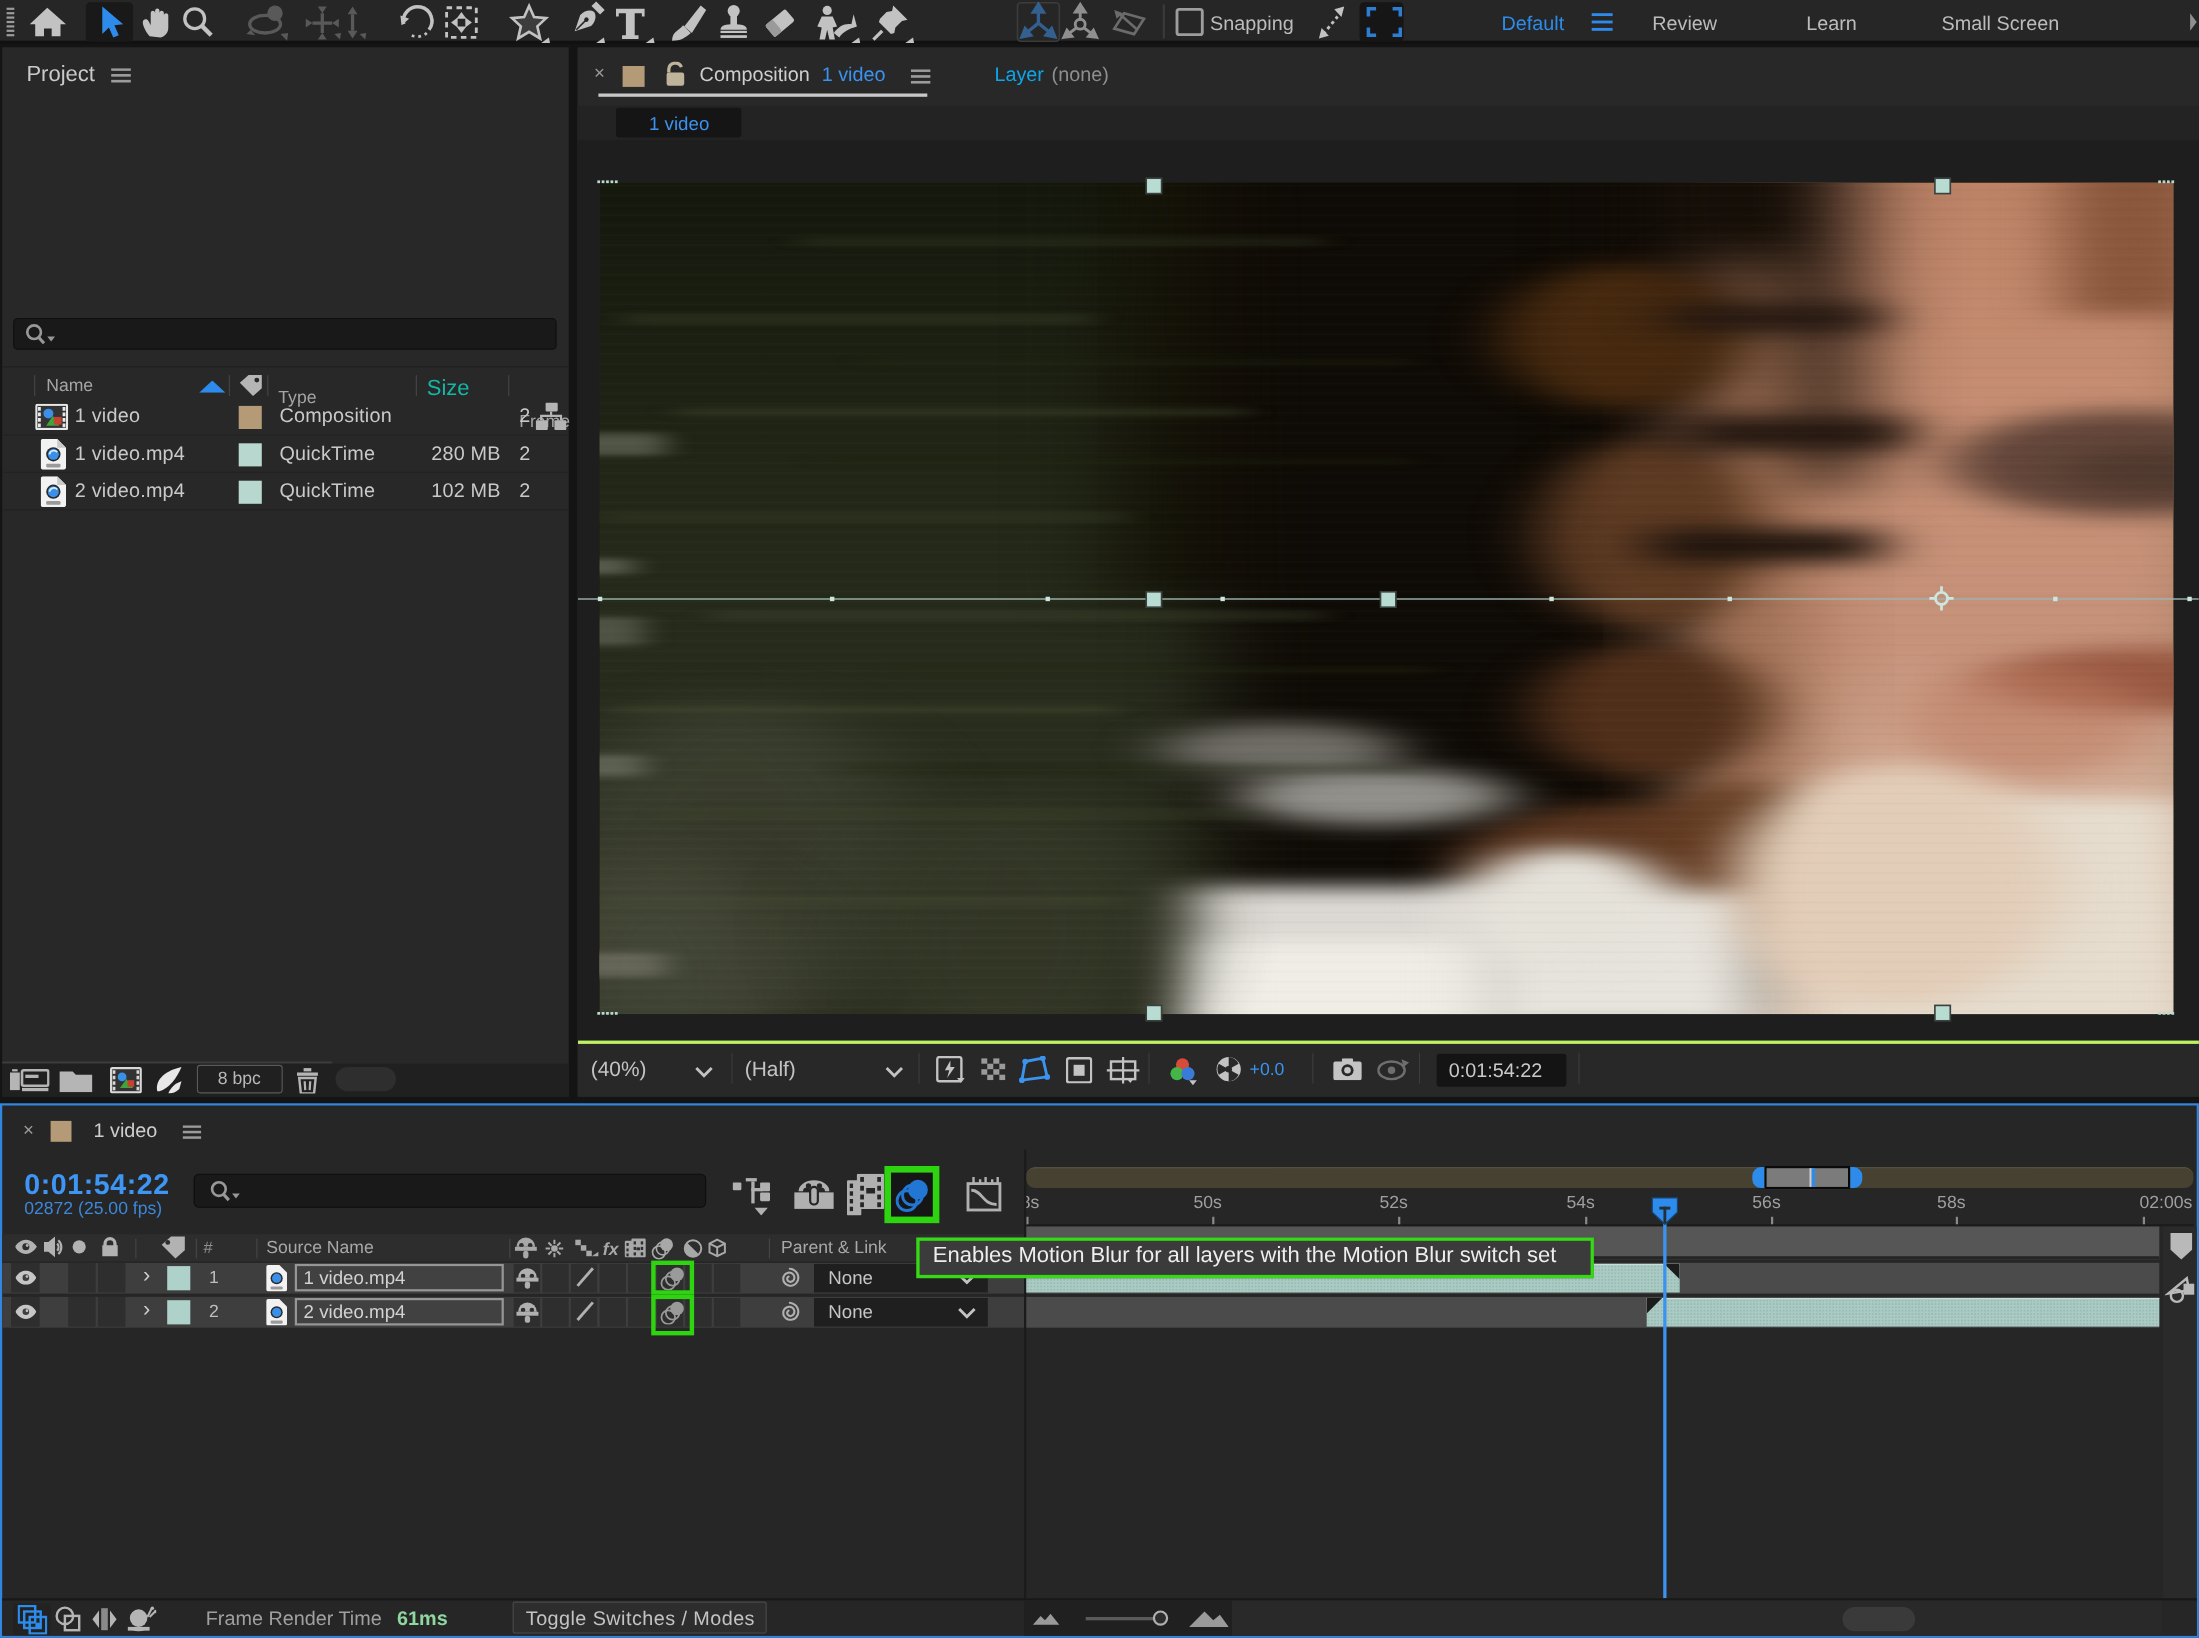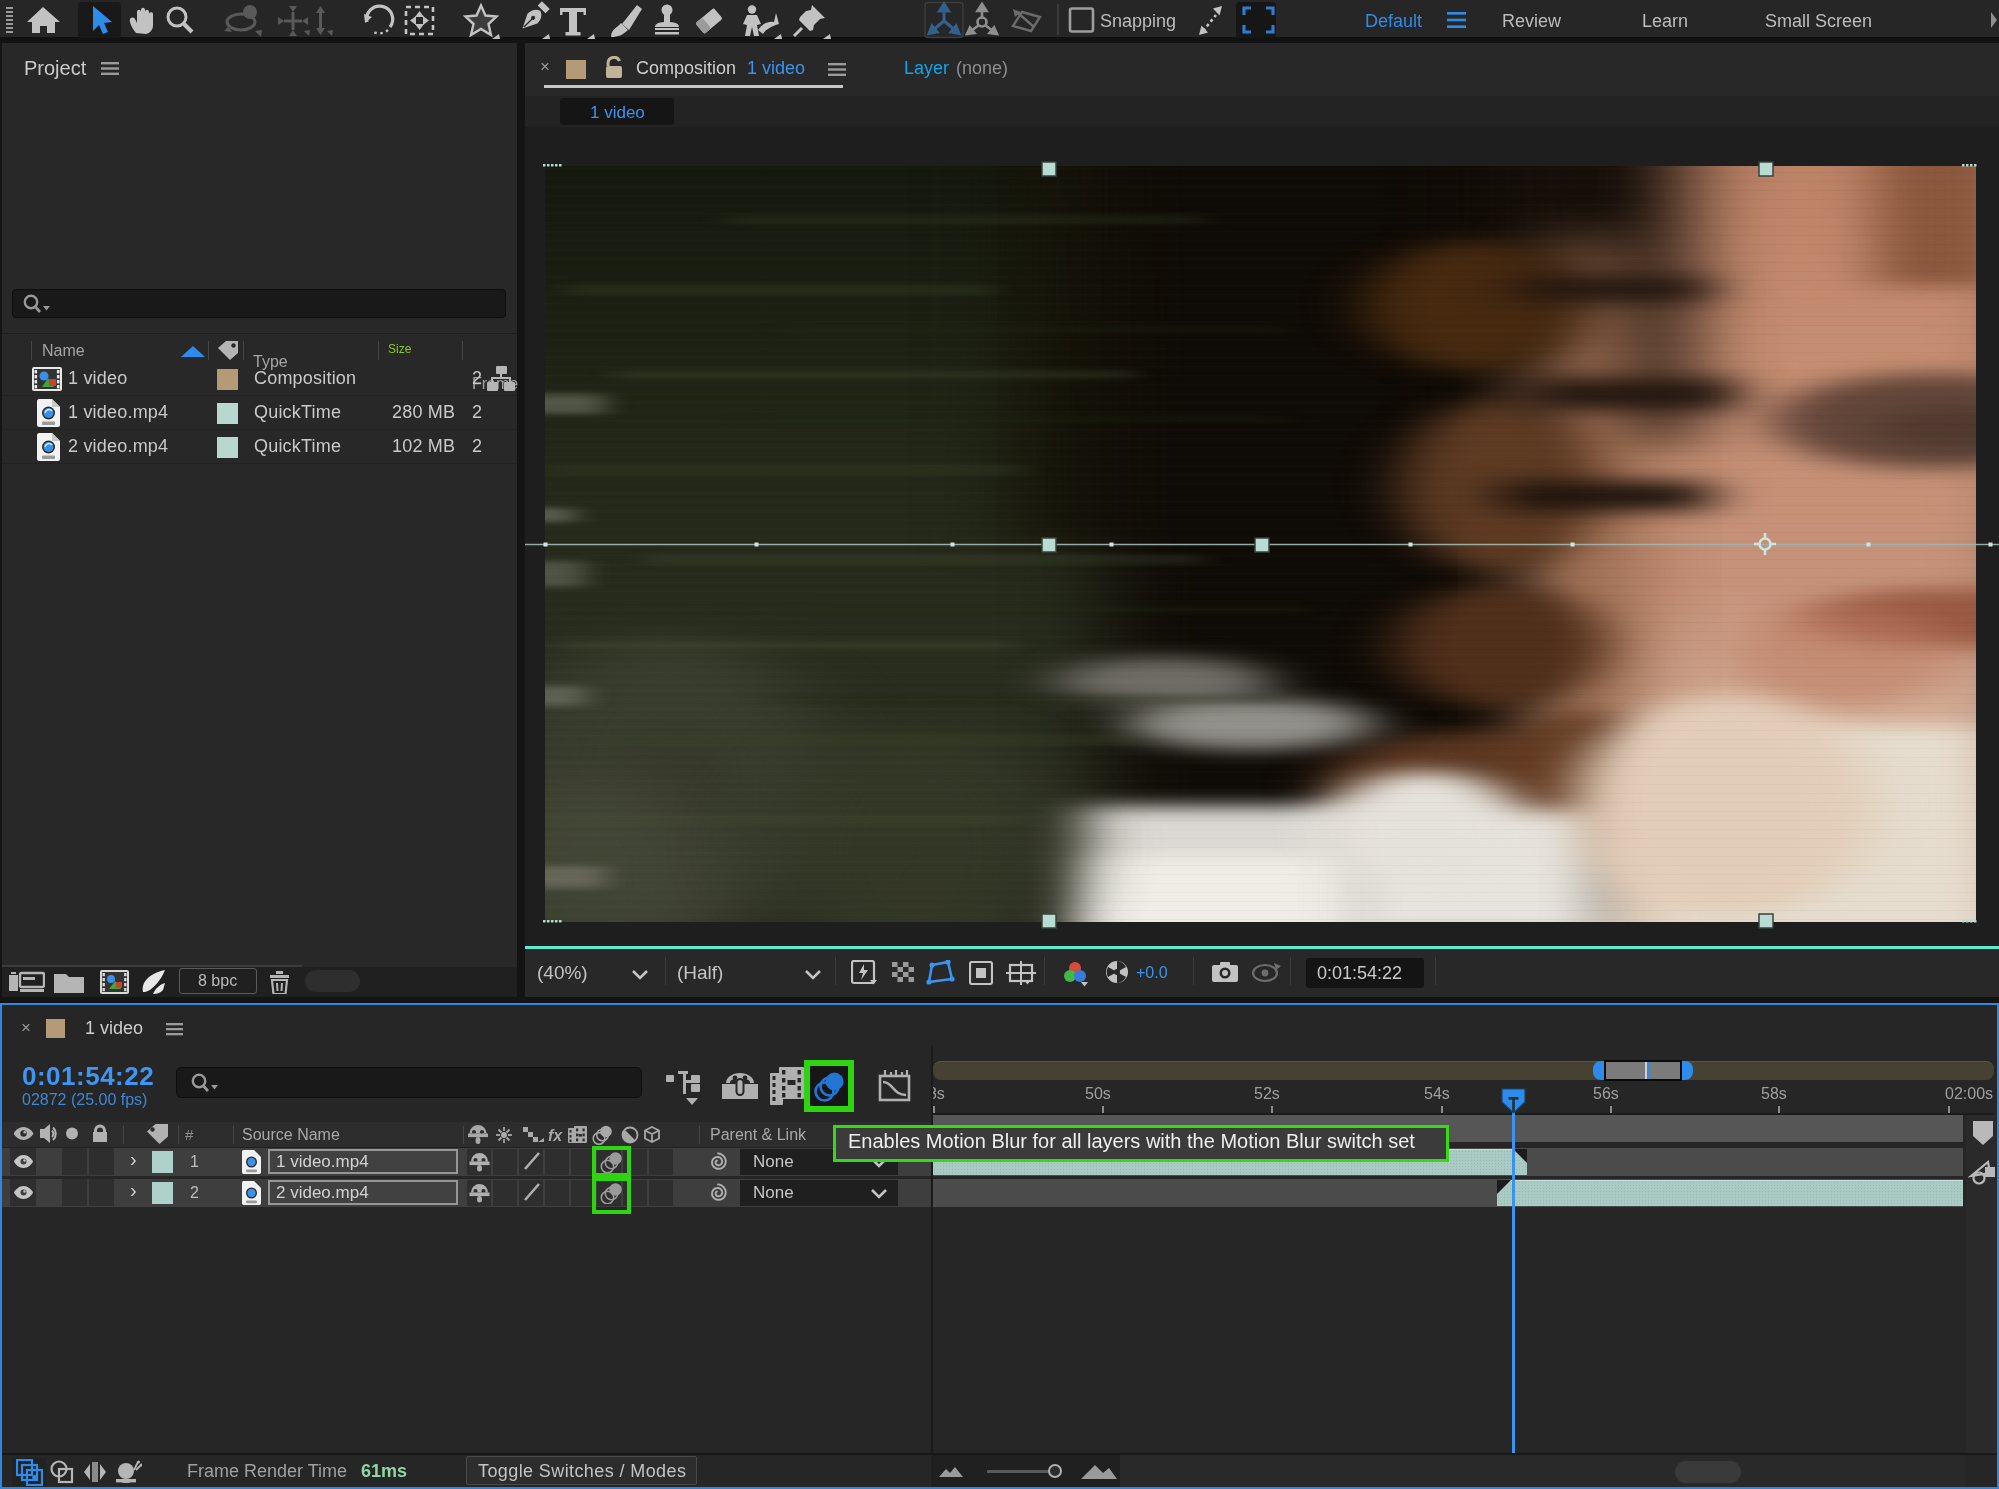--- a/index.html
+++ b/index.html
@@ -193,21 +193,21 @@
           <path d="M12 0 L24 11 L0 11 Z" fill="#2d8ceb"></path>
         </svg>
       <div class="abs" style="left:206px;top:1px;width:1px;height:19px;background:#454545;"></div>
       <svg class="abs" style="left:214px;top:0px;" width="24" height="22">
           <path d="M2 8 L10 1 L22 1 L22 13 L14 20 L2 8 Z" fill="#b5b5b5"></path>
           <circle cx="17.5" cy="5.5" r="2.2" fill="#282828"></circle>
         </svg>
       <div class="abs" style="left:241px;top:1px;width:1px;height:19px;background:#454545;"></div>
       <span class="txt" style="left:251px;top:2px;font-size:16px;color:#a5a5a5;margin-top:11px;">Type</span>
       <div class="abs" style="left:376px;top:1px;width:1px;height:19px;background:#454545;"></div>
-      <span class="txt" style="left:386px;top:2px;font-size:12px;color:#84cc16;">Size</span>
+      <span class="txt" style="left:386px;top:2px;font-size:20px;color:#14b8a6;">Size</span>
       <div class="abs" style="left:460px;top:1px;width:1px;height:19px;background:#454545;"></div>
       <span class="txt" style="left:470px;top:2px;font-size:16px;color:#a5a5a5;margin-top:33px;">Frame</span>
     </div>
 
     <div class="abs" style="left:0;top:319px;width:515px;height:34px;">
       <svg class="abs" style="left:30px;top:5px;" width="30" height="24">
         <rect x="0" y="0" width="30" height="24" rx="2" fill="#e8e8e8"></rect>
         <rect x="2" y="2" width="26" height="20" fill="#333"></rect>
         <g fill="#e8e8e8">
             <rect x="2.5" y="3" width="2.6" height="3.4"></rect>
@@ -478,21 +478,21 @@
         <g stroke="#cde6df" stroke-width="2.5" fill="none">
           <circle cx="1240" cy="417" r="5.5"></circle>
           <line x1="1240" y1="406" x2="1240" y2="411"></line>
           <line x1="1240" y1="423" x2="1240" y2="428"></line>
           <line x1="1229" y1="417" x2="1234" y2="417"></line>
           <line x1="1246" y1="417" x2="1251" y2="417"></line>
         </g>
       </svg>
     </div>
 
-    <div class="abs" style="left:0;top:903px;width:1474px;height:51px;background:#282828;border-top:3px solid #5eead4;">
+    <div class="abs" style="left:0;top:903px;width:1474px;height:51px;background:#282828;border-top:3px solid #bef264;">
       <span class="txt" style="left:12px;top:13px;font-size:19px;color:#c3c3c3;">(40%)</span>
       <svg class="abs" style="left:106px;top:20px;" width="18" height="11">
           <path d="M2 2 L9 9 L16 2" stroke="#c3c3c3" stroke-width="2.6" fill="none"></path>
         </svg>
       <div class="abs" style="left:140px;top:8px;width:1px;height:28px;background:#3c3c3c;"></div>
       <span class="txt" style="left:152px;top:13px;font-size:19px;color:#c3c3c3;">(Half)</span>
       <svg class="abs" style="left:279px;top:20px;" width="18" height="11">
           <path d="M2 2 L9 9 L16 2" stroke="#c3c3c3" stroke-width="2.6" fill="none"></path>
         </svg>
       <div class="abs" style="left:310px;top:8px;width:1px;height:28px;background:#3c3c3c;"></div>

